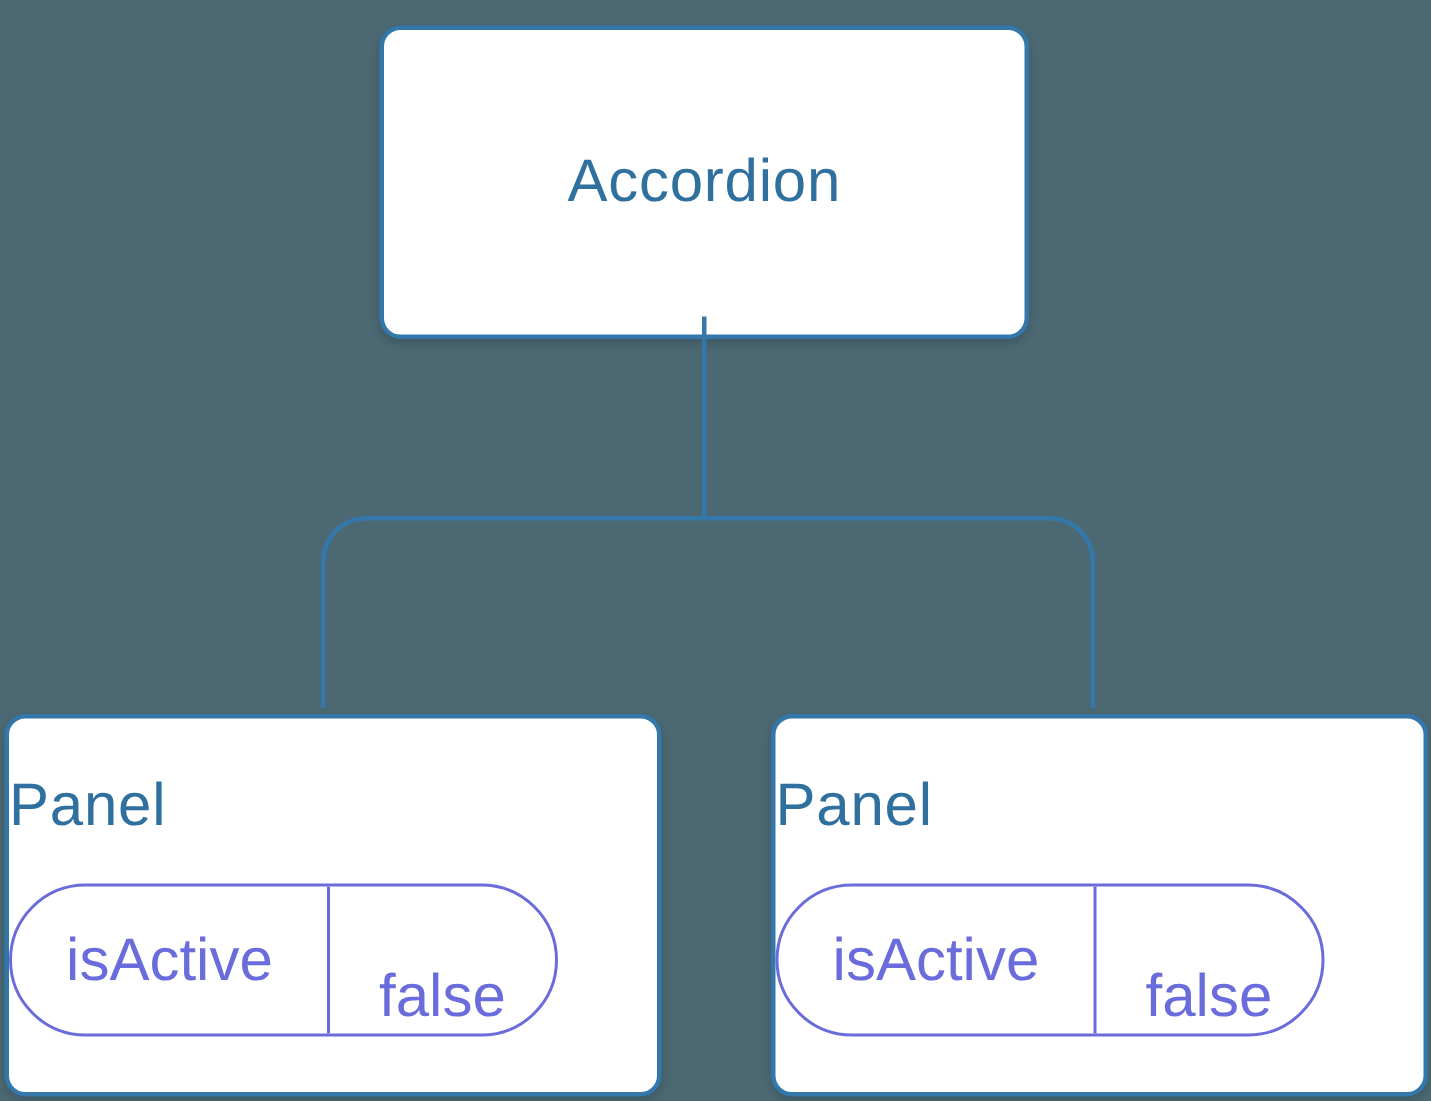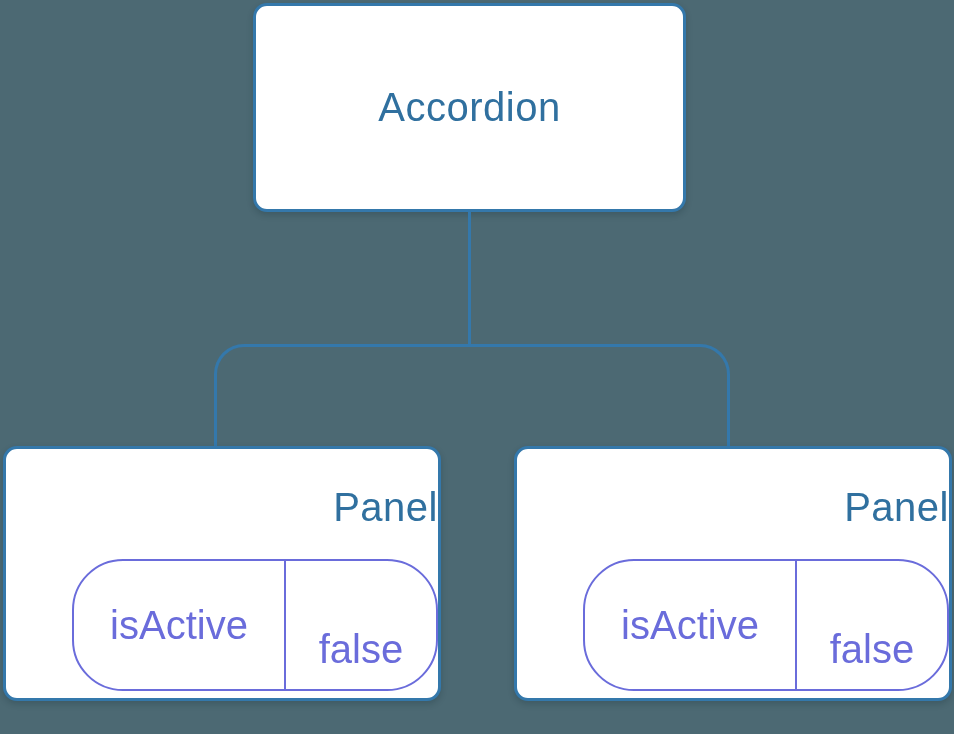--- a/index.html
+++ b/index.html
@@ -17,21 +17,21 @@
     position: absolute;
     background: #ffffff;
     border: 3px solid #3478ab;
     border-radius: 14px;
     box-sizing: border-box;
     box-shadow: 0 3px 6px rgba(15, 35, 45, 0.22);
   }
 
   .root-card {
     left: 253px;
-    top: 3px;
+    top: 17px;
     width: 433px;
     height: 209px;
     display: flex;
     align-items: center;
     justify-content: center;
   }
 
   .node-title {
     font-size: 40px;
     color: #30709f;
@@ -53,42 +53,42 @@
     top: 344px;
     width: 516px;
     height: 128px;
     border: 3px solid #3478ab;
     border-bottom: none;
     border-radius: 30px 30px 0 0;
     box-sizing: border-box;
   }
 
   .panel-card {
-    top: 446px;
+    top: 476px;
     width: 438px;
     height: 255px;
     display: flex;
     flex-direction: column;
-    align-items: flex-end;
+    align-items: flex-start;
   }
   .panel-left  { left: 3px; }
   .panel-right { left: 514px; }
 
   .panel-title {
     margin-top: 34px;
     font-size: 40px;
     line-height: 48px;
     color: #30709f;
     letter-spacing: 0.5px;
   }
 
   .state-pill {
     margin-top: 28px;
     width: 366px;
-    height: 132px;
+    height: 102px;
     border: 2px solid #6a6cdb;
     border-radius: 51px;
     box-sizing: border-box;
     display: flex;
     background: #ffffff;
   }
 
   .pill-cell {
     display: flex;
     align-items: center;

